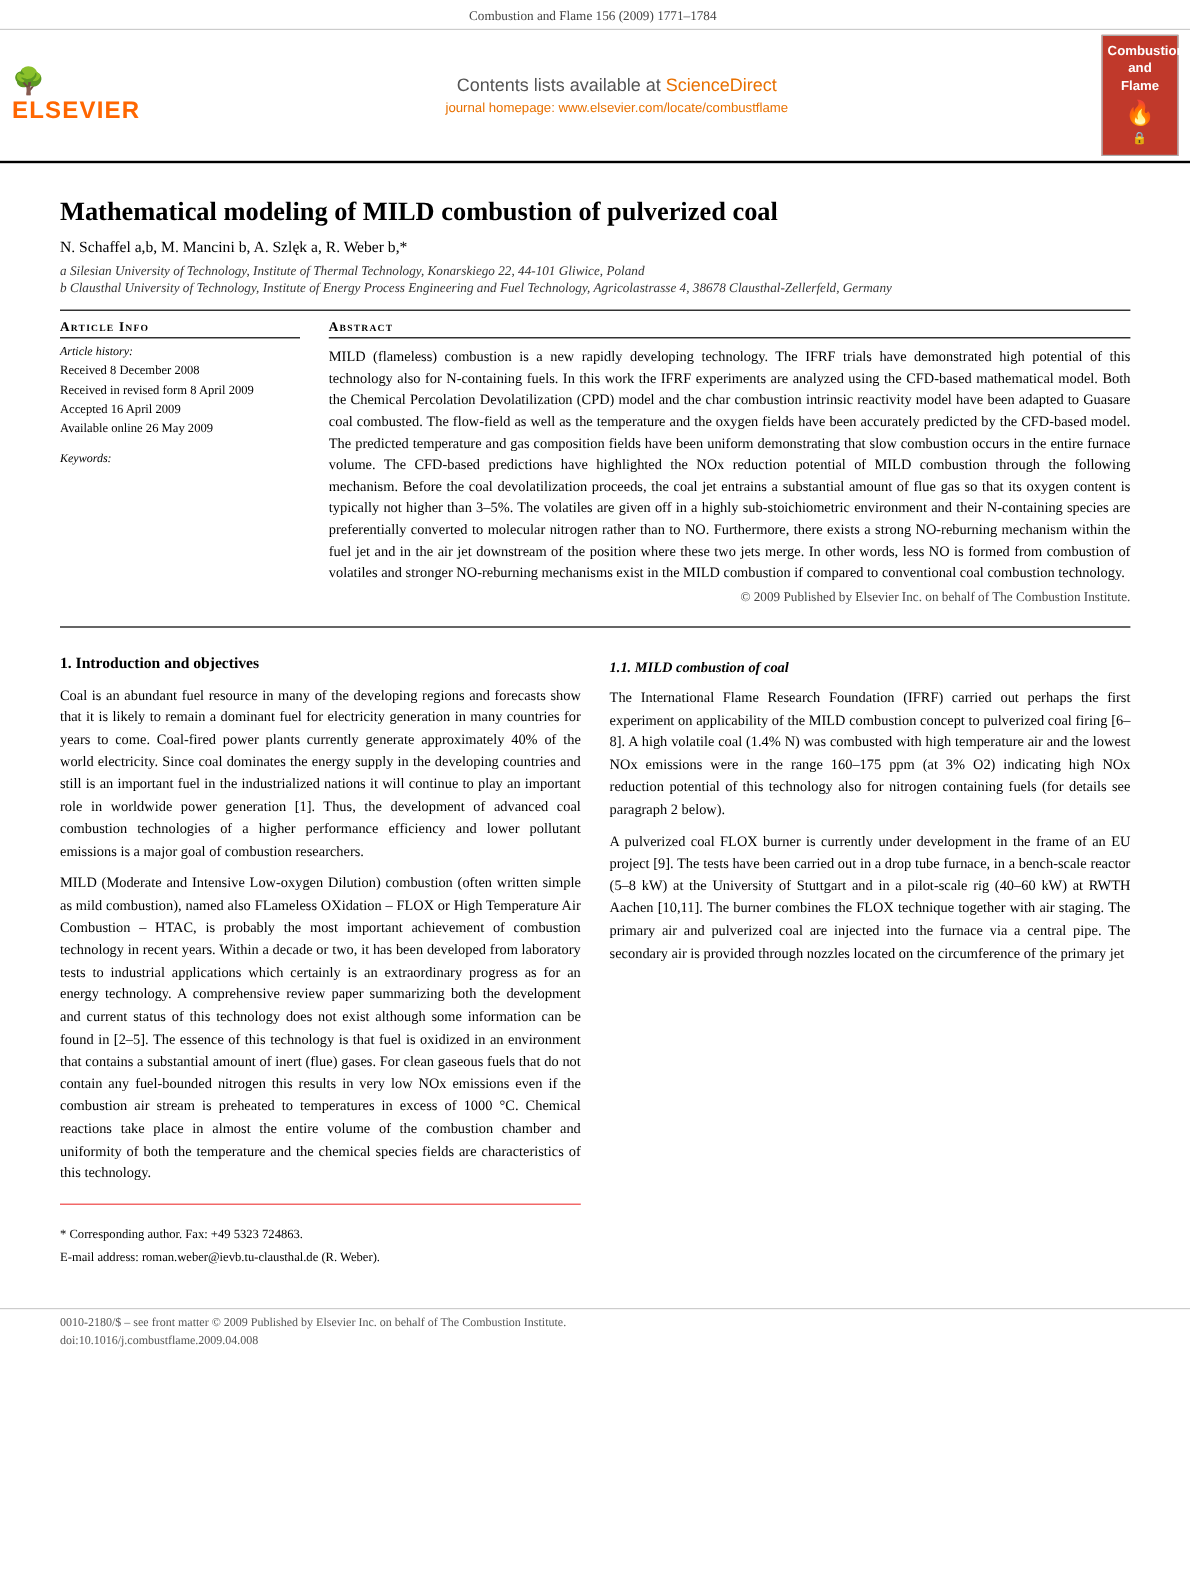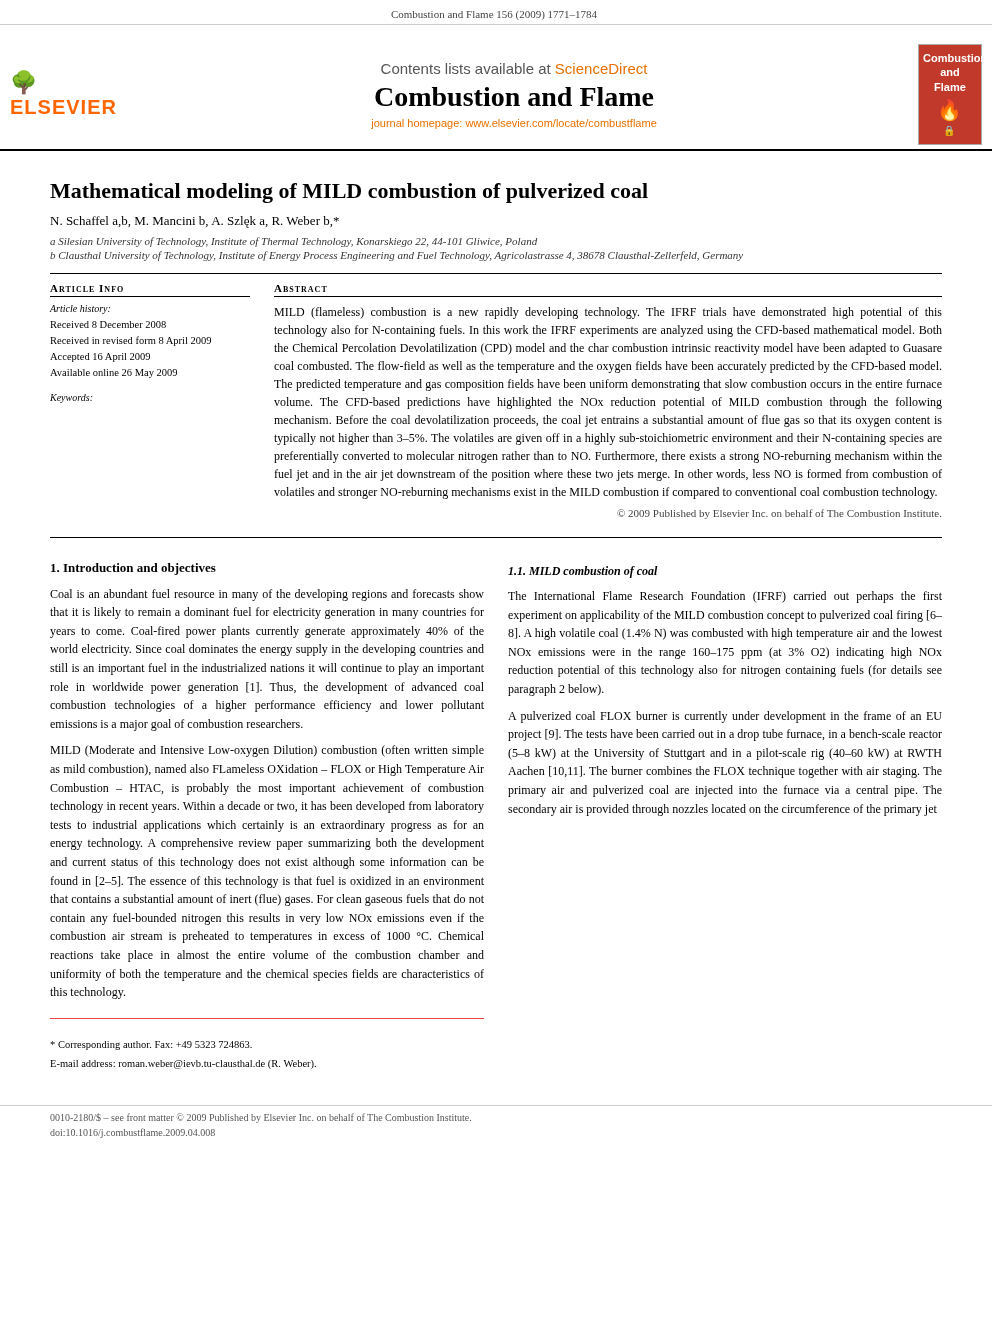--- a/index.html
+++ b/index.html
@@ -17,21 +17,21 @@
       border-bottom: 2px solid #000;
       padding: 6px 0 0 0;
     }
 
     .journal-meta-bar {
       text-align: center;
       font-size: 11px;
       color: #444;
       padding: 2px 4px 4px 0;
       border-bottom: 1px solid #ccc;
-      margin-bottom: 15px;
+      margin-bottom: 0;
     }
 
     .header-main {
       display: flex;
       align-items: center;
       padding: 4px 10px 4px 10px;
     }
 
     .elsevier-logo {
       width: 100px;
@@ -310,21 +310,20 @@
         <span style="font-size:22px; color:#c8a000;">🌳</span>
         <span class="elsevier-text">ELSEVIER</span>
       </div>
     </div>
 
     <div class="header-center">
       <div class="sciencedirect-line">
         <span>Contents lists available at</span>
         <a class="sciencedirect-link">ScienceDirect</a>
       </div>
-      <div class="journal-title-big">Combustion and Flame</div>
       <div class="journal-homepage-line">
         <a class="journal-homepage-link">journal homepage: www.elsevier.com/locate/combustflame</a>
       </div>
     </div>
 
     <div class="journal-badge">
       <div class="journal-badge-title">Combustion<br>and Flame</div>
       <div class="journal-badge-flame">🔥</div>
       <div class="journal-badge-lock">🔒</div>
     </div>

